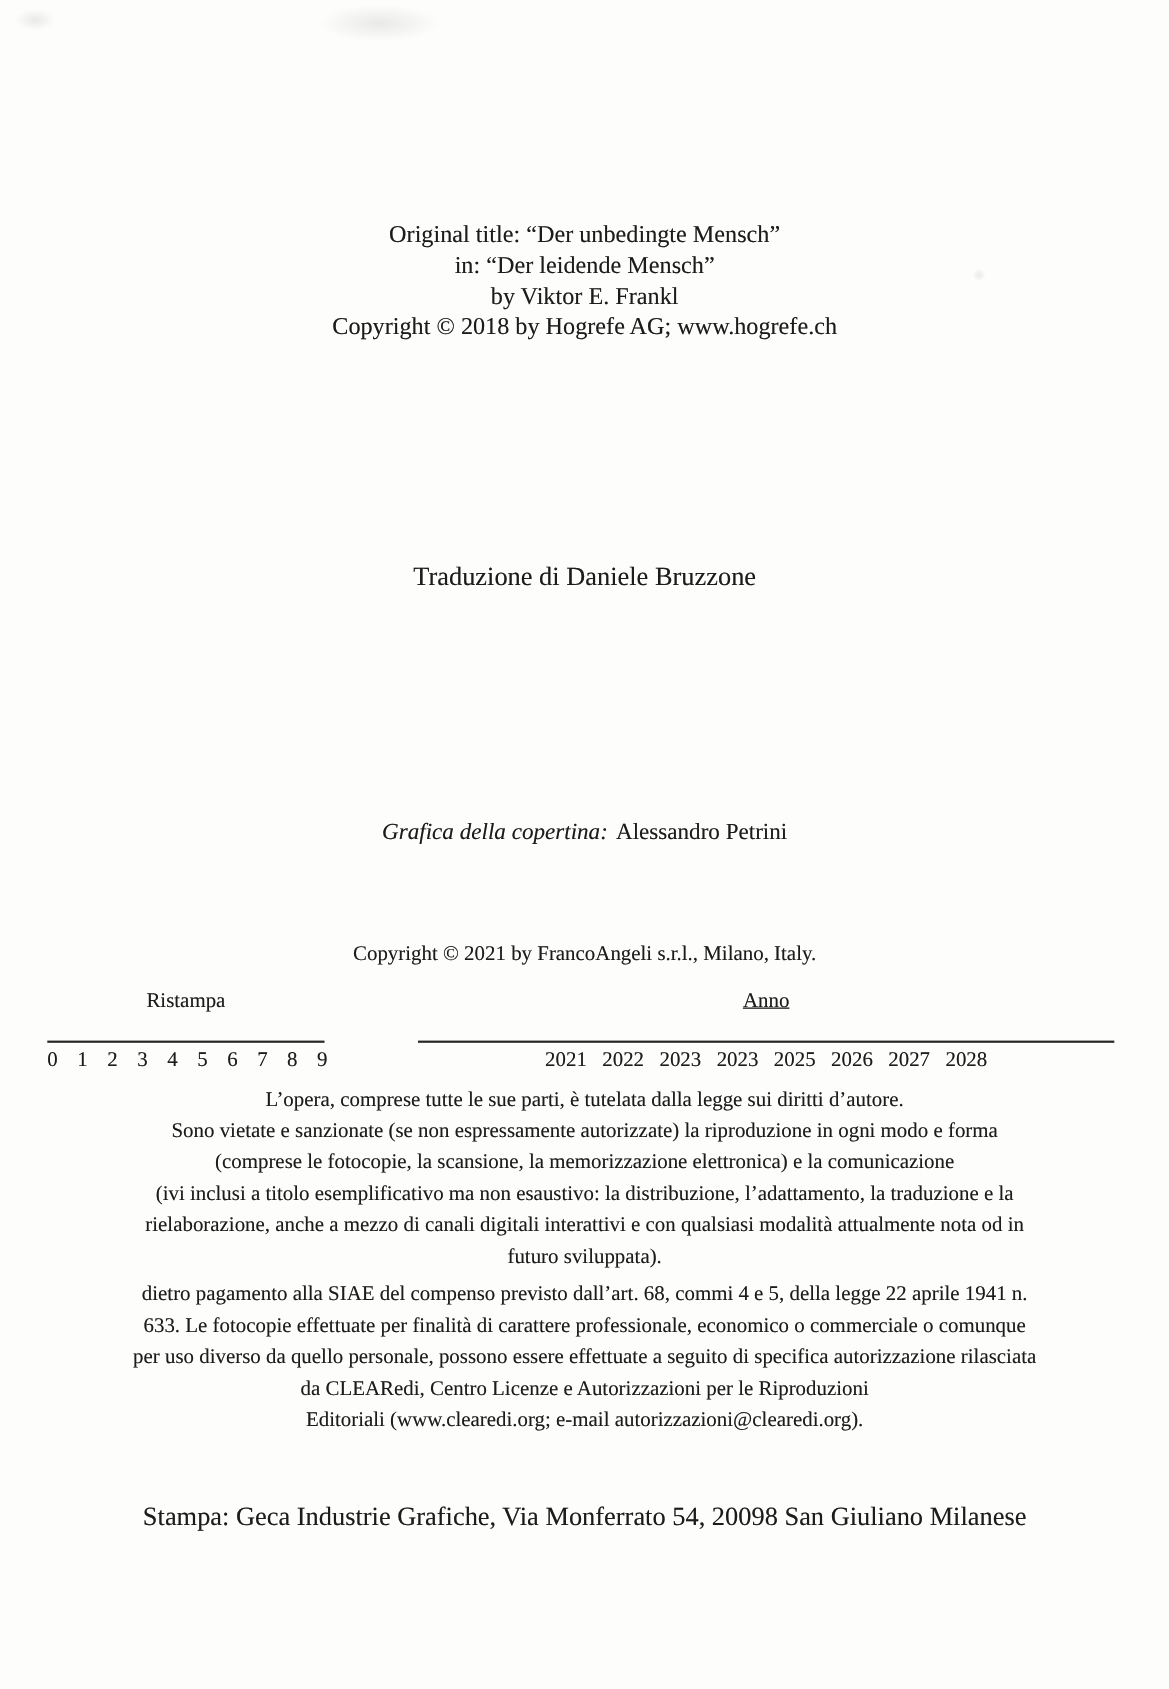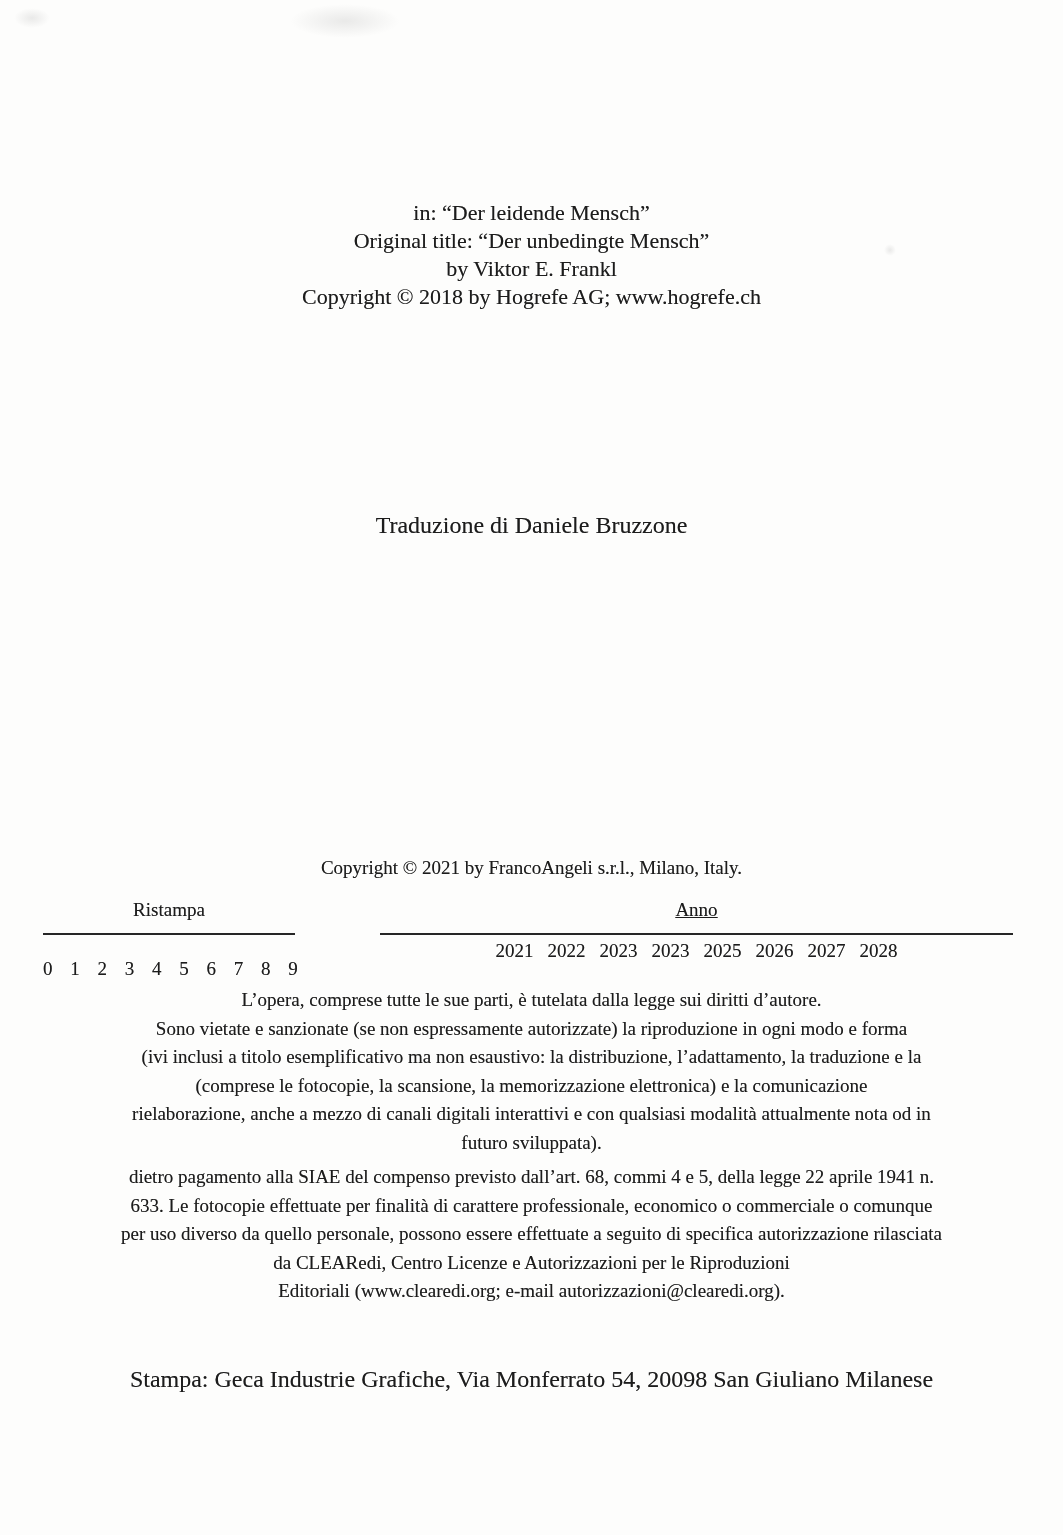--- a/index.html
+++ b/index.html
@@ -34,28 +34,28 @@
   .copyright-2021{ top: 857px; font-size: 19px; text-align: center; }
 
   .cell {
     position: absolute;
     top: 899px;
     text-align: center;
     font-size: 19px;
   }
   .cell-left  { left: 43px;  width: 252px; }
   .cell-right { left: 380px; width: 633px; text-decoration: underline; }
-  .cell-header { display: block; margin-bottom: 12px; }
+  .cell-header { display: block; margin-bottom: 25px; }
   .rule {
     border: 0;
     border-top: 2px solid #262626;
     margin: 0;
     height: 0;
   }
-  .digits-row { padding-top: 23px; word-spacing: 13px; white-space: nowrap; }
+  .digits-row { padding-top: 5px; word-spacing: 13px; white-space: nowrap; }
   .years-row  { padding-top: 5px; white-space: nowrap; }
   .year { display: inline-block; margin: 0 7px; text-align: right; }
 
   .legal     { top: 986px;  font-size: 19px; line-height: 28.5px; }
   .photocopy { top: 1163px; font-size: 19px; line-height: 28.5px; }
   .printer   { top: 1366px; font-size: 24px; }
 
   .smudge {
     position: absolute;
     border-radius: 50%;
@@ -69,48 +69,51 @@
 </head>
 <body>
 
 <div class="page">
 
   <div class="smudge smudge-a"></div>
   <div class="smudge smudge-b"></div>
   <div class="smudge smudge-c"></div>
 
   <div class="centerline title-block">
+      <span class="tline">Original title: “Der unbedingte Mensch”</span>
       <span class="tline">in: “Der leidende Mensch”</span>
-      <span class="tline">Original title: “Der unbedingte Mensch”</span>
       <span class="tline">by Viktor E. Frankl</span>
       <span class="tline">Copyright © 2018 by Hogrefe AG; www.hogrefe.ch</span>
     </div>
 
   <div class="centerline translation">Traduzione di Daniele Bruzzone</div>
 
+  <div class="centerline cover-credit">
+    <span class="credit-label">Grafica della copertina:</span><span>Alessandro Petrini</span>
+  </div>
 
   <div class="centerline copyright-2021">Copyright © 2021 by FrancoAngeli s.r.l., Milano, Italy.</div>
 
   <div class="cell cell-left">
     <span class="cell-header">Ristampa</span>
     <div class="rule"></div>
     <div class="digits-row">0 1 2 3 4 5 6 7 8 9</div>
   </div>
 
   <div class="cell cell-right">
     <span class="cell-header">Anno</span>
     <div class="rule"></div>
     <div class="years-row"><span class="year">2021</span><span class="year">2022</span><span class="year">2023</span><span class="year">2023</span><span class="year">2025</span><span class="year">2026</span><span class="year">2027</span><span class="year">2028</span></div>
   </div>
 
   <div class="centerline legal">
       <span class="tline">L’opera, comprese tutte le sue parti, è tutelata dalla legge sui diritti d’autore.</span>
       <span class="tline">Sono vietate e sanzionate (se non espressamente autorizzate) la riproduzione in ogni modo e forma</span>
+      <span class="tline">(comprese le fotocopie, la scansione, la memorizzazione elettronica) e la comunicazione</span>
       <span class="tline">(ivi inclusi a titolo esemplificativo ma non esaustivo: la distribuzione, l’adattamento, la traduzione e la</span>
-      <span class="tline">(comprese le fotocopie, la scansione, la memorizzazione elettronica) e la comunicazione</span>
       <span class="tline">rielaborazione, anche a mezzo di canali digitali interattivi e con qualsiasi modalità attualmente nota od in</span>
       <span class="tline">futuro sviluppata).</span>
     </div>
 
   <div class="centerline photocopy">
       <span class="tline">dietro pagamento alla SIAE del compenso previsto dall’art. 68, commi 4 e 5, della legge 22 aprile 1941 n.</span>
       <span class="tline">633. Le fotocopie effettuate per finalità di carattere professionale, economico o commerciale o comunque</span>
       <span class="tline">per uso diverso da quello personale, possono essere effettuate a seguito di specifica autorizzazione rilasciata</span>
       <span class="tline">da CLEARedi, Centro Licenze e Autorizzazioni per le Riproduzioni</span>
       <span class="tline">Editoriali (www.clearedi.org; e-mail autorizzazioni@clearedi.org).</span>

